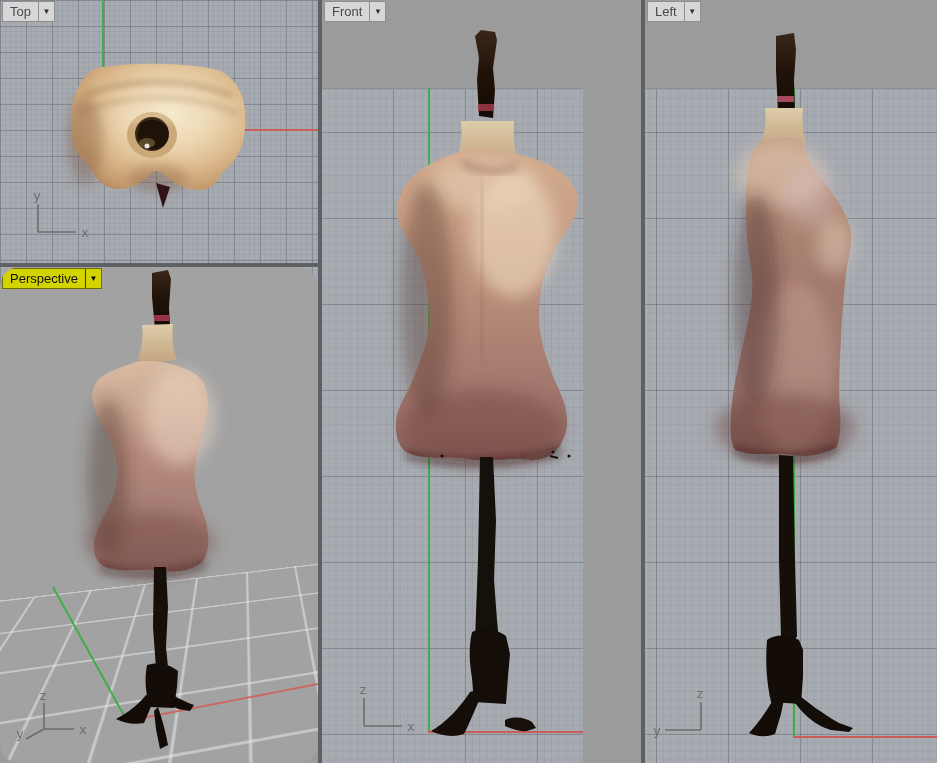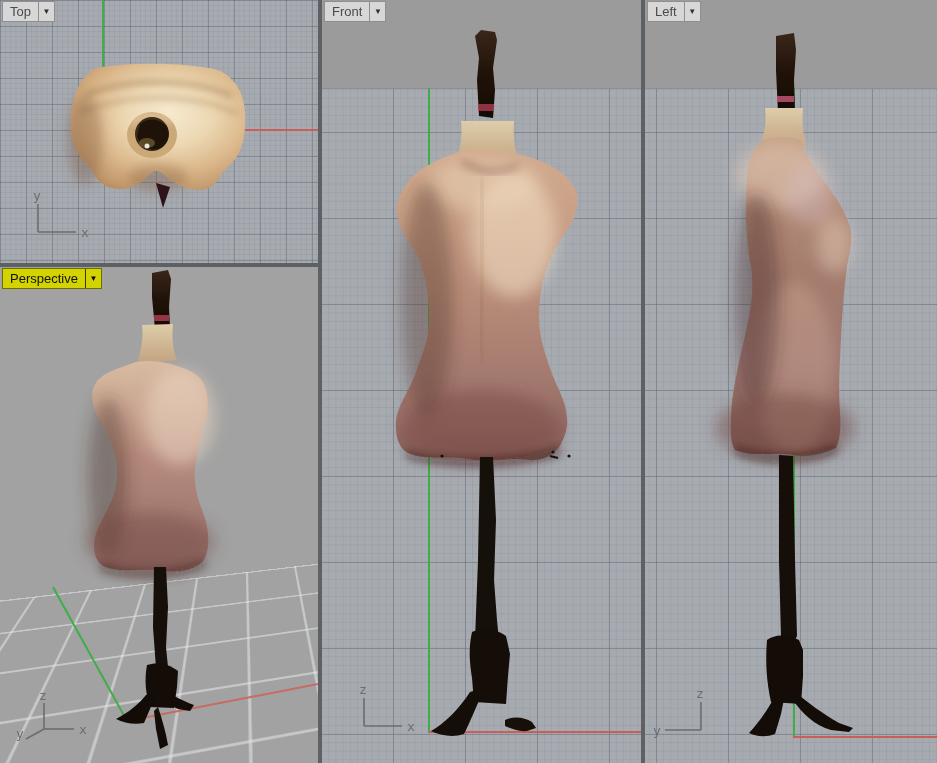--- a/index.html
+++ b/index.html
@@ -118,21 +118,21 @@
     </div>
 
     <svg class="triad" style="left:24px;top:188px;" width="70" height="56">
       <line x1="14" y1="16" x2="14" y2="44"></line>
         <line x1="14" y1="44" x2="52" y2="44"></line>
       <text x="9" y="12">y</text>
       <text x="57" y="49">x</text>
     </svg>
   </div>
 
-  <div class="vp" style="left:0;top:267px;width:318px;height:496px;background:var(--persp-bg,#a2a2a2);">
+  <div class="vp" style="left:0;top:267px;width:318px;height:496px;background:var(--persp-bg,#a2a2a2);border-radius:20px;">
     <div class="ground-wrap">
       <div class="ground"></div>
     </div>
     <svg class="model" style="left:0;top:0;z-index:2;" width="318" height="496" viewBox="0 0 318 496">
       <line x1="53" y1="320" x2="127" y2="454" stroke="#3fae49" stroke-width="2"></line>
       <line x1="127" y1="454" x2="318" y2="417" stroke="#c96a63" stroke-width="2"></line>
     </svg>
 
     <svg class="model" style="left:0;top:0;" width="318" height="496" viewBox="0 0 318 496">
       <defs>
@@ -190,21 +190,21 @@
     <svg class="triad" style="left:12px;top:422px;" width="80" height="56">
       <line x1="32" y1="14" x2="32" y2="40"></line>
         <line x1="32" y1="40" x2="62" y2="40"></line>
         <line x1="32" y1="40" x2="14" y2="50"></line>
       <text x="27" y="11">z</text>
       <text x="67" y="45">x</text>
       <text x="4" y="49">y</text>
     </svg>
   </div>
 
-  <div class="vp" style="left:322px;top:0;width:319px;height:763px;text-decoration:underline;">
+  <div class="vp" style="left:322px;top:0;width:261px;height:763px;text-decoration:underline;">
     <div class="grid grid-coarse" style="background-position:71px 43px;"></div>
     <div class="axis-v" style="left:106px;top:88px;height:645px;"></div>
     <div class="axis-h" style="left:106px;top:731px;width:213px;"></div>
 
     <svg class="model" style="left:0;top:0;" width="319" height="763" viewBox="0 0 319 763">
       <defs>
         <linearGradient id="gFrontBody" x1="0" y1="0" x2="0" y2="1">
           <stop offset="0" stop-color="#d2ab8e"></stop>
             <stop offset="0.25" stop-color="#c79e85"></stop>
           <stop offset="0.5" stop-color="#b58a77"></stop>

